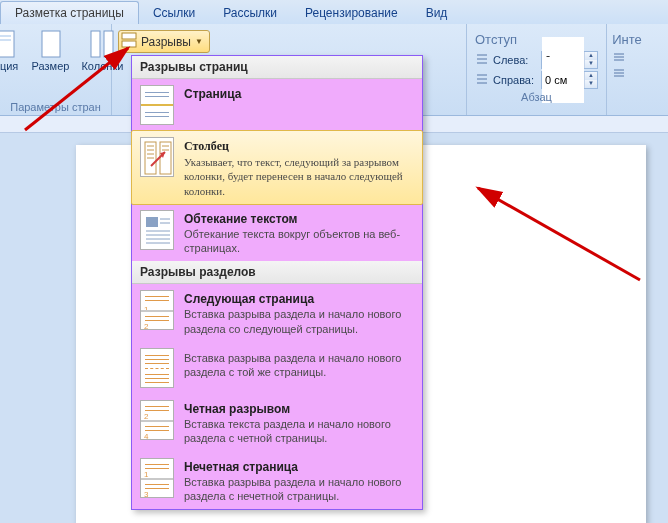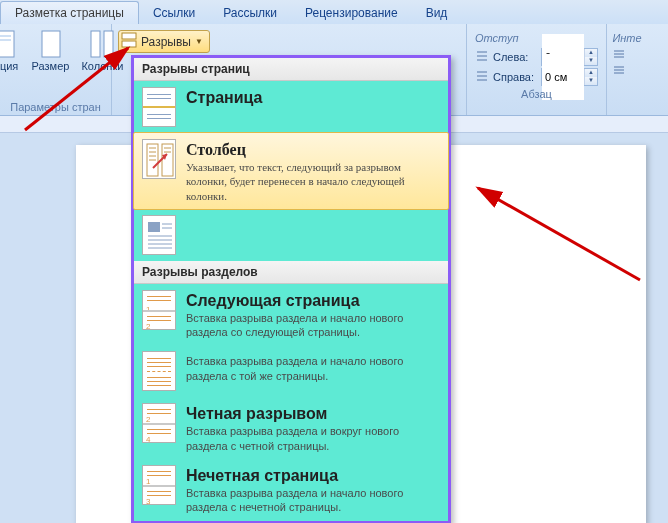--- a/index.html
+++ b/index.html
@@ -82,23 +82,23 @@
     padding: 1px 6px 1px 2px;
     margin: 4px 0 0 2px;
     font-size: 12px;
     color: #333;
     gap: 4px;
   }
   .dropdown {
     position: absolute;
     top: 55px;
     left: 131px;
-    width: 320px;
-    background: #5eead4;
-    border: 3px solid #8b5cf6;
+    width: 292px;
+    background: #f0abfc;
+    border: 1px solid #8b5cf6;
     box-shadow: 3px 3px 6px rgba(0,0,0,0.25);
     z-index: 10;
   }
   .dropdown-header {
     background: linear-gradient(#f4f4f4, #e7e7e7);
     border-bottom: 1px solid #c9c9c9;
     padding: 4px 8px;
     font-weight: bold;
     font-size: 12px;
     color: #2b2b2b;
@@ -118,21 +118,21 @@
     font-family: Liberation Serif, serif;
   }
   .di-icon {
     width: 34px; height: 40px;
     flex-shrink: 0;
     border: 1px solid #b0b0b0;
     background: #fff;
     position: relative;
   }
   .di-text { flex: 1; padding-top: 2px; }
-  .di-title { font-weight: bold; font-size: 16px; color: #222; }
+  .di-title { font-weight: bold; font-size: 12px; color: #222; }
   .di-desc { font-size: 11px; color: #4a4a4a; line-height: 1.3; margin-top: 1px; }
   .ruler {
     height: 17px;
     background: #e6eefb;
     border-bottom: 1px solid #b6c9e4;
     position: relative;
   }
   .page-area {
     background: #cfe0f4;
     height: 390px;
@@ -145,24 +145,23 @@
     background: #fff;
     box-shadow: 2px 2px 6px rgba(0,0,0,0.25);
   }
   .indent-panel {
     display: flex;
     flex-direction: column;
     gap: 2px;
     padding: 6px 6px 0 6px;
   }
   .indent-panel-title {
-    font-size: 11px;
+    font-size: 13px;
     color: #5a7aa8;
     padding: 0 0 2px 0;
-    font-style: italic;
   }
   .indent-row {
     display: flex;
     align-items: center;
     gap: 4px;
     font-size: 11px;
     color: #1a3d6d;
   }
   .spin {
     display: flex;
@@ -342,20 +341,24 @@
   </div>
 
   <div class="dropdown-item">
     <div class="di-icon">
       <svg width="34" height="40" style="position:absolute;top:0;left:0">
           <rect x="5" y="6" width="12" height="10" fill="#8aa2c4"></rect>
           <path d="M5 20h24M5 24h24M5 28h24M5 32h24" stroke="#8aa2c4"></path>
           <path d="M19 8h10M19 12h10" stroke="#8aa2c4"></path>
         </svg>
     </div>
+    <div class="di-text">
+      <div class="di-title">Обтекание текстом</div>
+      <div class="di-desc">Обтекание текста вокруг объектов на веб-страницах.</div>
+    </div>
   </div>
 
   <div class="dropdown-header">Разрывы разделов</div>
 
   <div class="dropdown-item">
     <div class="di-icon orange">
       <div class="ln" style="top:5px"></div>
         <div class="ln" style="top:9px"></div>
       <div style="position:absolute;left:3px;top:14px;font-size:8px;color:#e09a4a">1</div>
       <div class="sep" style="top:19px;background:#c9c9c9"></div>
@@ -389,21 +392,21 @@
       <div class="ln" style="top:5px"></div>
         <div class="ln" style="top:9px"></div>
       <div style="position:absolute;left:3px;top:11px;font-size:8px;color:#e09a4a">2</div>
       <div class="sep" style="top:19px;background:#c9c9c9"></div>
       <div class="ln" style="top:25px"></div>
         <div class="ln" style="top:29px"></div>
       <div style="position:absolute;left:3px;top:31px;font-size:8px;color:#e09a4a">4</div>
     </div>
     <div class="di-text">
       <div class="di-title">Четная разрывом</div>
-      <div class="di-desc">Вставка разрыва раздела и вокруг нового раздела с четной страницы.</div>
+      <div class="di-desc">Вставка текста раздела и начало нового раздела с четной страницы.</div>
     </div>
   </div>
 
   <div class="dropdown-item">
     <div class="di-icon orange">
       <div class="ln" style="top:5px"></div>
         <div class="ln" style="top:9px"></div>
       <div style="position:absolute;left:3px;top:11px;font-size:8px;color:#e09a4a">1</div>
       <div class="sep" style="top:19px;background:#c9c9c9"></div>
       <div class="ln" style="top:25px"></div>

